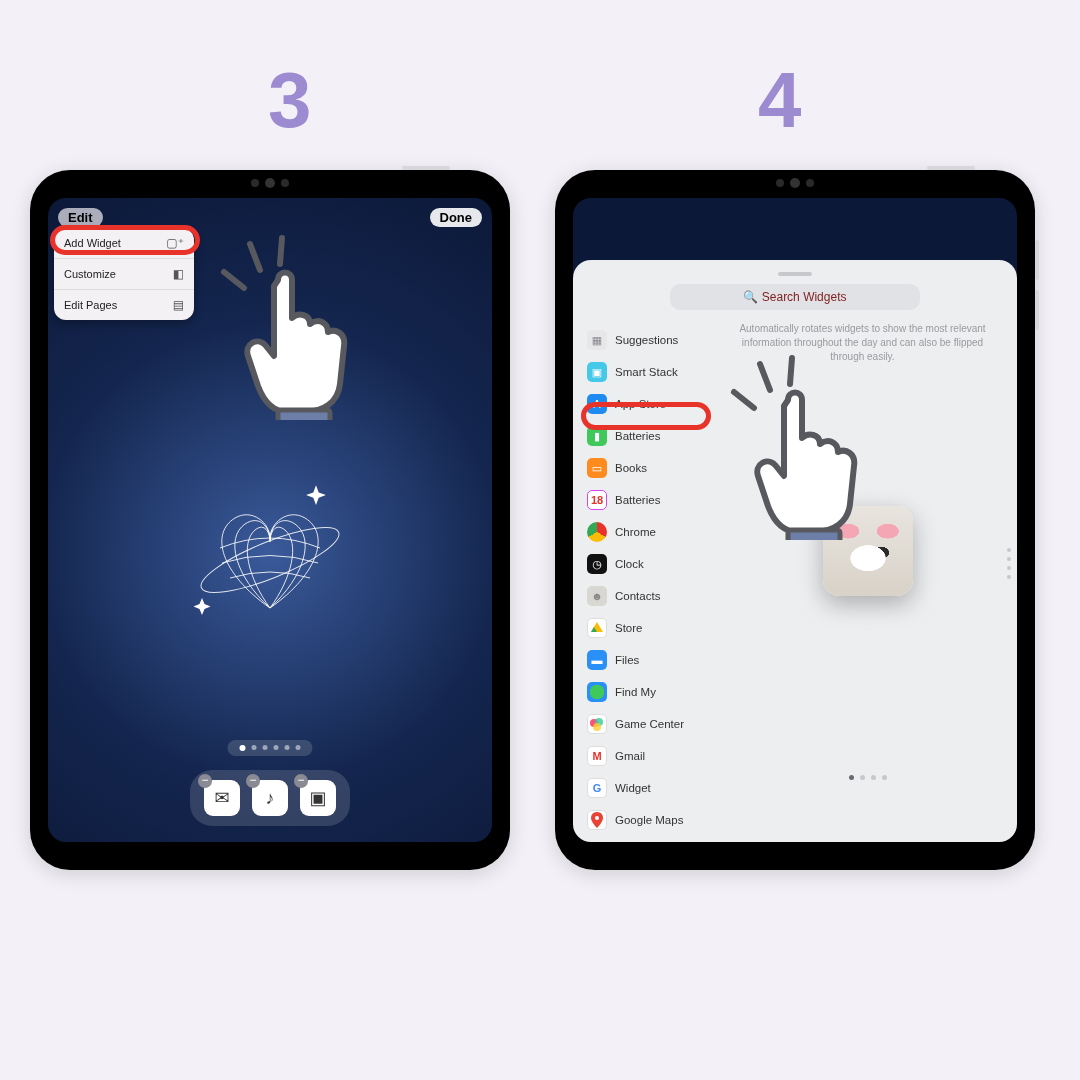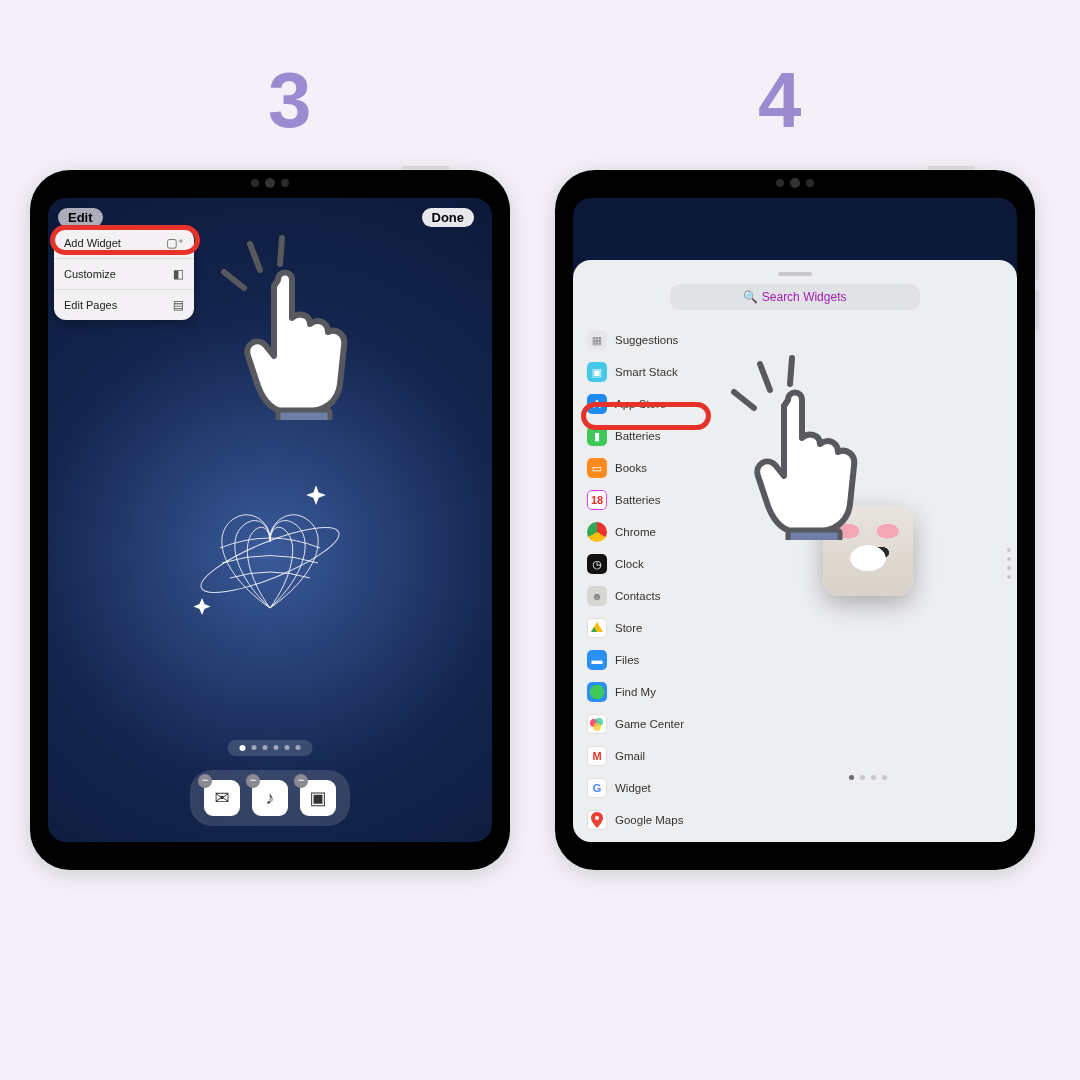--- a/index.html
+++ b/index.html
@@ -58,21 +58,21 @@
   }
   .pill {
     position: absolute;
     padding: 2px 10px;
     font-size: 13px;
     border-radius: 10px;
     background: rgba(200,200,210,0.85);
     color: #000;
     top: 10px;
   }
-  .pill.done { right: 18px; background: rgba(255,255,255,0.9); font-weight: 600; }
+  .pill.done { right: 10px; background: rgba(255,255,255,0.9); font-weight: 600; }
   .pill.edit { left: 10px; font-weight: 700; }
 
   .edit-menu {
     position: absolute;
     top: 30px; left: 6px;
     width: 140px;
     background: #f3f1f4;
     border-radius: 12px;
     overflow: hidden;
     box-shadow: 0 4px 10px rgba(0,0,0,0.3);
@@ -157,21 +157,21 @@
     width: 34px; height: 4px; background: #c8c8cc; border-radius: 2px;
     margin: 0 auto 8px auto;
   }
   .search-bar {
     margin: 0 auto;
     width: 250px;
     background: #e1e2e5;
     border-radius: 10px;
     padding: 6px 10px;
     font-size: 12px;
-    color: #a21caf;
+    color: #7f1d1d;
     text-align: center;
   }
   .search-bar::before { content: ""; }
 
   .sheet-body {
     position: absolute;
     top: 56px; bottom: 0; left: 0; right: 0;
     display: flex;
   }
   .app-list {
@@ -467,20 +467,21 @@
             </div>
             <span>Google Maps</span>
           </div>
           <div class="al-row">
             
             
           </div>
         </div>
 
         <div class="right-pane">
+          <div class="desc">Automatically rotates widgets to show the most relevant information throughout the day and can also be flipped through easily.</div>
 
           <div class="widget-preview">
             <div class="cat"></div>
           </div>
           <div class="stack-dots">
             <div class="sd"></div>
               <div class="sd"></div>
               <div class="sd"></div>
               <div class="sd"></div>
           </div>

